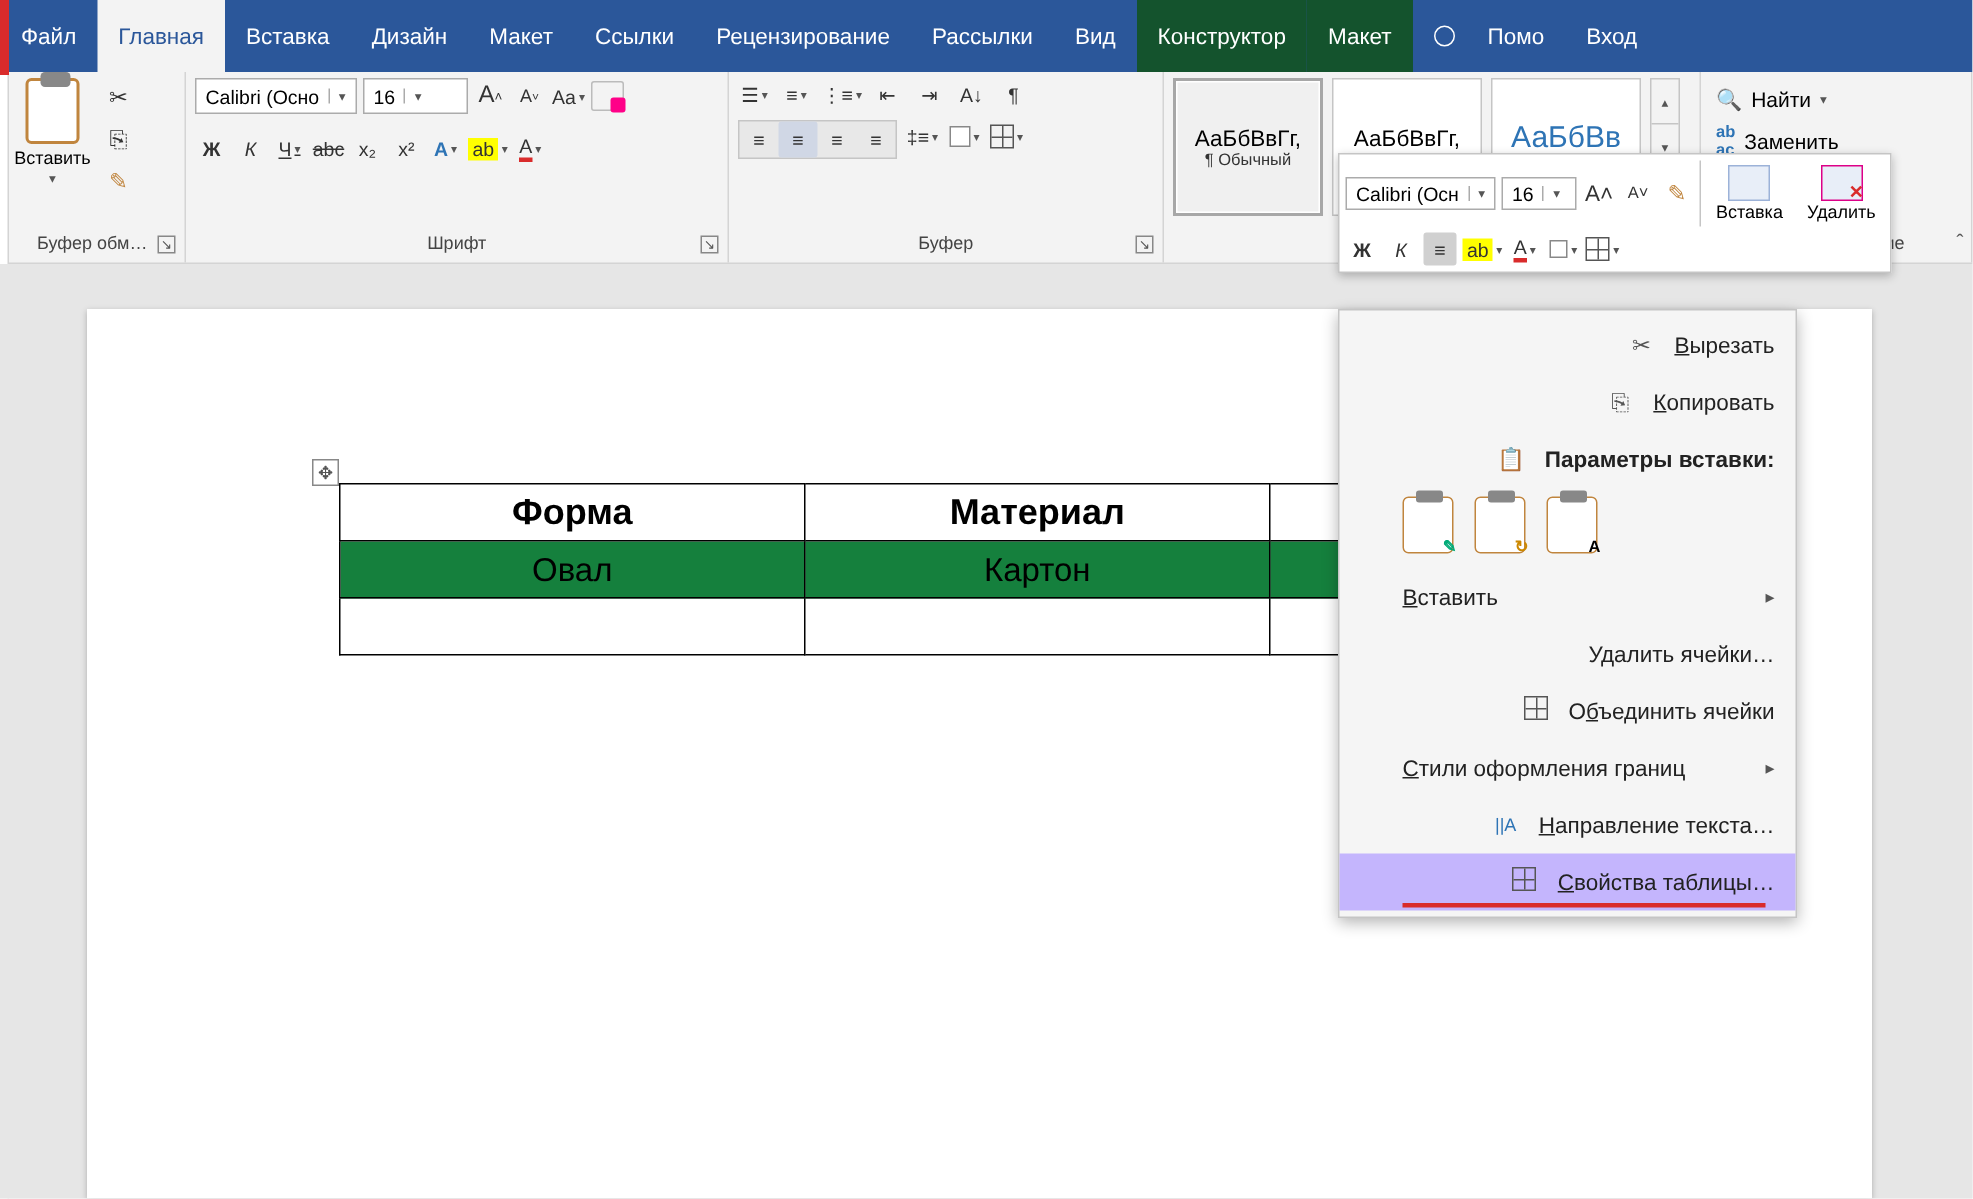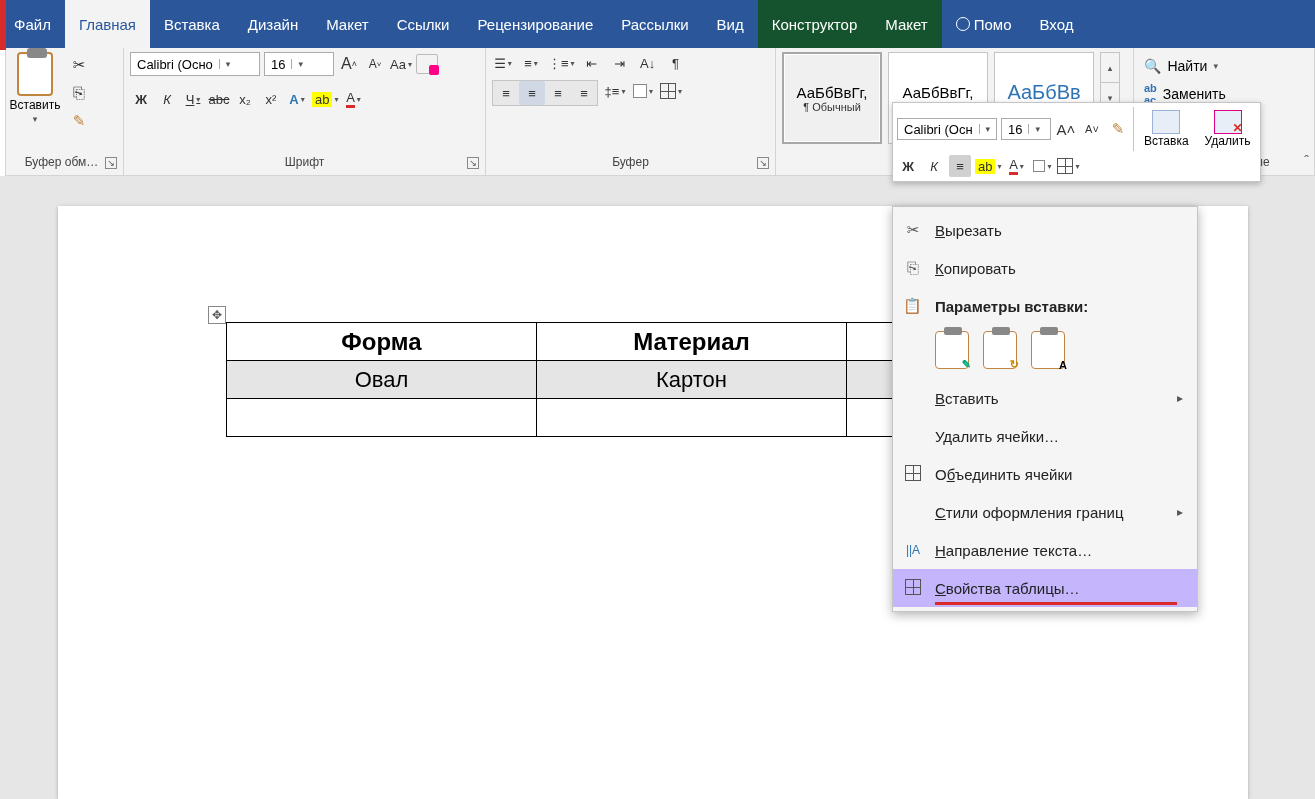--- a/index.html
+++ b/index.html
@@ -3,21 +3,21 @@
 <meta charset="utf-8">
 <style>
   * { box-sizing: border-box; margin: 0; padding: 0; font-family: "Segoe UI", Tahoma, sans-serif; }
   body { background: #e6e6e6; width: 1315px; height: 799px; overflow: hidden; position: relative; }
 
   
   .tabbar { height: 48px; background: #2b579a; display: flex; align-items: stretch; color: #fff; font-size: 15px; }
   .tabbar .tab { padding: 0 14px; display: flex; align-items: center; cursor: pointer; white-space: nowrap; }
   .tabbar .tab.active { background: #f3f3f3; color: #2b579a; }
   .tabbar .tab.contextual { background: #14532d; }
-  .tabbar .tab.help { display:flex; align-items:center; gap:4px; }
+  .tabbar .tab.help { display:flex; align-items:center; gap:22px; }
   .tabbar .tab.share { display:flex; align-items:center; gap:6px; }
 
   .bulb-icon { width:14px;height:14px;border:1.5px solid #fff;border-radius:50%; position:relative; }
   .share-icon { width:14px;height:14px;border:1.5px solid #fff;border-radius:50%; position:relative; }
 
   
   .ribbon { height: 128px; background: #f3f3f3; border-bottom: 1px solid #d4d4d4; display:flex; position:relative; }
   .group { border-right:1px solid #d4d4d4; padding:4px 6px 2px 6px; display:flex; flex-direction:column; justify-content:space-between; }
   .group-label { text-align:center; font-size:12px; color:#444; padding-bottom:4px; white-space:nowrap; position:relative; }
   .group-label .launcher { position:absolute; right:0; bottom:4px; width:12px;height:12px; border:1px solid #888; font-size:9px; line-height:10px; text-align:center; color:#555; cursor:pointer; }
@@ -79,36 +79,36 @@
   
   .doc-area { position:absolute; top:176px; left:0; right:0; bottom:0; background:#e6e6e6; overflow:hidden; }
   .page { position:absolute; left:58px; top:30px; width:1190px; height:593px; background:#fff; box-shadow:0 1px 4px rgba(0,0,0,.25); }
   .left-strip { position:absolute; left:0; top:0; width:6px; bottom:0; background:#fff; border-right:1px solid #d4d4d4; }
   .left-strip .red { position:absolute; left:0; top:0; width:6px; height:50px; background:#d92b2b; }
 
   .table-anchor { position:absolute; left:150px; top:100px; width:18px;height:18px;border:1px solid #888; background:#fff; font-size:12px; line-height:16px; text-align:center; color:#555; cursor:move; }
   .word-table { position:absolute; left:168px; top:116px; border-collapse:collapse; }
   .word-table td { border:1px solid #000; width:310px; height:38px; text-align:center; font-size:22px; }
   .word-table tr.hdr td { font-weight:bold; font-size:24px; }
-  .word-table tr.sel td { background:#e5e5e5;margin-top:48px; }
+  .word-table tr.sel td { background:#15803d;margin-top:48px; }
   .word-table td.cut { border-right:none; }
   .word-table td.hidden-col { width:140px; }
 
   
   .mini-tb { position:absolute; left:892px; top:102px; background:#fff; border:1px solid #c5c5c5; box-shadow:0 2px 6px rgba(0,0,0,.25); padding:4px; display:flex; flex-direction:column; gap:4px; }
   .mini-row { display:flex; gap:4px; align-items:center; }
   .mini-tb .combo { height:22px; }
   .mini-big { display:flex; flex-direction:column; align-items:center; font-size:12px; padding:0 6px; cursor:pointer; }
   .mini-big .icn { width:28px;height:24px;border:1px solid #9cb2d8; background:#e8eef8; }
   .mini-big .icn.del { border-color:#d08; position:relative; }
   .mini-big .icn.del::after{content:"✕"; color:#d92b2b; position:absolute; right:-2px;bottom:-2px; font-size:12px; font-weight:bold;}
 
   
   .ctx-menu { position:absolute; left:892px; top:206px; width:306px; background:#f5f5f5; border:1px solid #c5c5c5; box-shadow:0 3px 10px rgba(0,0,0,.3); padding:4px 0; }
-  .ctx-item { height:38px; display:flex; align-items:center; padding:0 14px 0 10px; gap:12px; font-size:15px; color:#222; cursor:pointer; position:relative; }
+  .ctx-item { height:38px; display:flex; align-items:center; padding:0 14px 0 10px; gap:12px; font-size:15px; color:#222; cursor:pointer; position:relative;justify-content:flex-end; }
   .ctx-item:hover,.ctx-item.hover { background:#c4b5fd; }
   .ctx-item.header { font-weight:bold; cursor:default; }
   .ctx-icon { width:20px; text-align:center; font-size:15px; color:#555; }
   .ctx-arrow { margin-left:auto; color:#555; font-size:12px; }
   .ctx-paste-opts { display:flex; gap:14px; padding:6px 0 10px 42px; }
   .paste-opt { width:34px;height:38px;border:1px solid #c0853e; background:#fff; border-radius:4px; position:relative; cursor:pointer; }
   .paste-opt::before { content:""; position:absolute; top:-5px;left:8px;width:18px;height:8px;background:#888;border-radius:2px; }
   .paste-opt .tag { position:absolute; right:-3px; bottom:-3px; font-size:11px; font-weight:bold; }
   .paste-opt .tag.brush { color:#0a7; }
   .paste-opt .tag.swap { color:#c80; }
@@ -157,21 +157,21 @@
         <div class="btn copy-icon"></div>
         <div class="btn brush-icon"></div>
       </div>
     </div>
     <div class="group-label"><span>Буфер обм…</span><span class="launcher">↘</span></div>
   </div>
 
   <div class="group" style="width:362px">
     <div class="group-body" style="flex-direction:column; gap:6px; width:100%">
       <div class="font-row1">
-        <div class="combo" style="width:130px">
+        <div class="combo" style="width:108px">
             <span>Calibri (Осно</span>
             <span class="arr">▾</span>
           </div>
         <div class="combo" style="width:70px">
             <span>16</span>
             <span class="arr">▾</span>
           </div>
         <div class="btn" style="font-size:16px">A<span style="font-size:9px">˄</span></div>
         <div class="btn" style="font-size:12px">A<span style="font-size:8px">˅</span></div>
         <div class="btn dd-arrow">Aa</div>

